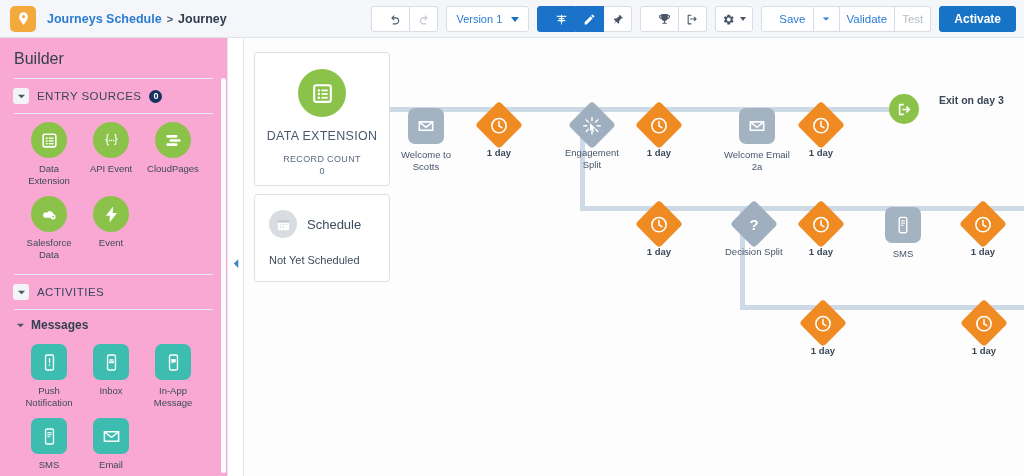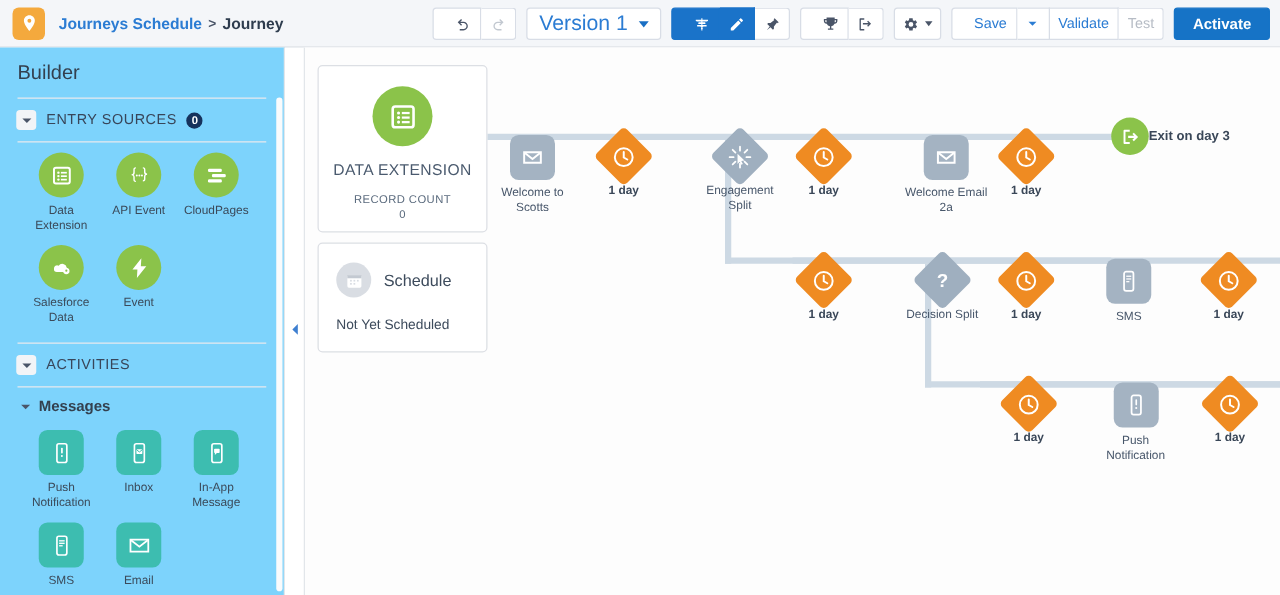--- a/index.html
+++ b/index.html
@@ -48,39 +48,39 @@
   .btn-group .tbtn:first-child { border-radius: 3px 0 0 3px; padding-left: 17px; }
   .btn-group .tbtn:last-child  { border-radius: 0 3px 3px 0; }
   .tbtn.single { border-radius: 3px; }
   .tbtn.disabled { color: #b6bcc5; cursor: default; }
   .tbtn.icon-dark svg { fill: #4a5568; }
   .tbtn.active { background: #1a73c9; border-color: #1a73c9; }
   .tbtn.active svg { fill: #ffffff; }
   .tbtn svg { width: 13px; height: 13px; fill: #4a5568; display: block; }
   .tbtn.chev svg { width: 8px; height: 8px; fill: #2b7cd3; }
   .version-btn { padding: 0 9px; gap: 9px; }
-  .ver-label { color: #2b7cd3; font-size: 17px; text-align: right; }
+  .ver-label { color: #2b7cd3; font-size: 11px; text-align: right; }
   .caret {
     width: 0; height: 0; border-left: 4px solid transparent;
     border-right: 4px solid transparent; border-top: 5px solid #1a6fc4;
   }
   .gear-btn { gap: 5px; padding: 0 6px; }
   .gear-btn .caret { border-top-color: #4a5568; border-width: 3.5px; border-top-width: 4.5px; }
   .btn-activate {
     height: 26px; padding: 0 14px; border-radius: 3px;
     background: #1673c6; border: 1px solid #1673c6; color: #fff;
     font-size: 12px; font-weight: 600; display: flex;
     align-items: center; justify-content: center; cursor: pointer;
   }
 
   
   .sidebar {
     position: absolute; left: 0; top: 38px;
     width: 228px; height: 438px;
-    background: #7dd3fc; border-right: 1px solid #e2e6ea;
+    background: #f9a8d4; border-right: 1px solid #e2e6ea;
     overflow: hidden;
   }
   .sb-title {
     font-size: 16px; color: #33404f; padding: 12px 14px 10px 14px;
   }
   .sb-divider { height: 1px; background: #e7eaee; margin: 0 14px; }
   .sb-section {
     display: flex; align-items: center; gap: 8px;
     padding: 9px 14px 9px 13px;
   }
@@ -206,21 +206,21 @@
   .gcircle {
     width: 30px; height: 30px; border-radius: 50%; background: #8bc34a;
     display: flex; align-items: center; justify-content: center;
   }
   .gcircle svg { width: 17px; height: 17px; fill: #fff; }
   .node-label {
     margin-top: 5px; font-size: 9.5px; color: #47566a;
     text-align: center; line-height: 1.25; white-space: nowrap;
   }
   .node-label.bold { font-weight: 700; color: #3a4758; }
-  .exit-node { position: absolute; display: flex; align-items: center; gap: 0; }
+  .exit-node { position: absolute; display: flex; gap: 20px; }
   .exit-text { font-size: 10.5px; color: #3a4758; font-weight: 600; white-space: nowrap; }
 </style>
 </head>
 <body>
 
 <div class="topbar">
   <div class="brand-logo">
     <svg viewBox="0 0 24 24">
         <path fill="#fff" d="M12 2C8.1 2 5 5.1 5 9c0 5.2 7 13 7 13s7-7.8 7-13c0-3.9-3.1-7-7-7zm0 9.5a2.5 2.5 0 110-5 2.5 2.5 0 010 5z"></path>
       </svg>
@@ -631,30 +631,20 @@
   <div class="node" style="left:562px; top:251px;">
     <span class="diamond">
       <svg viewBox="0 0 24 24">
           <circle cx="12" cy="12" r="9" fill="none" stroke="#fff" stroke-width="2"></circle>
           <path d="M12 6.8v5.6l3.6 2" fill="none" stroke="#fff" stroke-width="2" stroke-linecap="round"></path>
         </svg>
     </span>
     <span class="node-label bold">1 day</span>
   </div>
 
-  <div class="node" style="left:641px; top:251px;">
-    <span class="rsquare">
-      <svg viewBox="0 0 24 24">
-          <rect x="7.5" y="2.8" width="9" height="18.4" rx="2" fill="none" stroke="#fff" stroke-width="1.7"></rect>
-          <rect x="11.2" y="6.4" width="1.6" height="6" rx=".8"></rect>
-          <circle cx="12" cy="14.9" r="1"></circle>
-        </svg>
-    </span>
-    <span class="node-label">Push<br>Notification</span>
-  </div>
 
   <div class="node" style="left:723px; top:251px;">
     <span class="diamond">
       <svg viewBox="0 0 24 24">
           <circle cx="12" cy="12" r="9" fill="none" stroke="#fff" stroke-width="2"></circle>
           <path d="M12 6.8v5.6l3.6 2" fill="none" stroke="#fff" stroke-width="2" stroke-linecap="round"></path>
         </svg>
     </span>
     <span class="node-label bold">1 day</span>
   </div>

